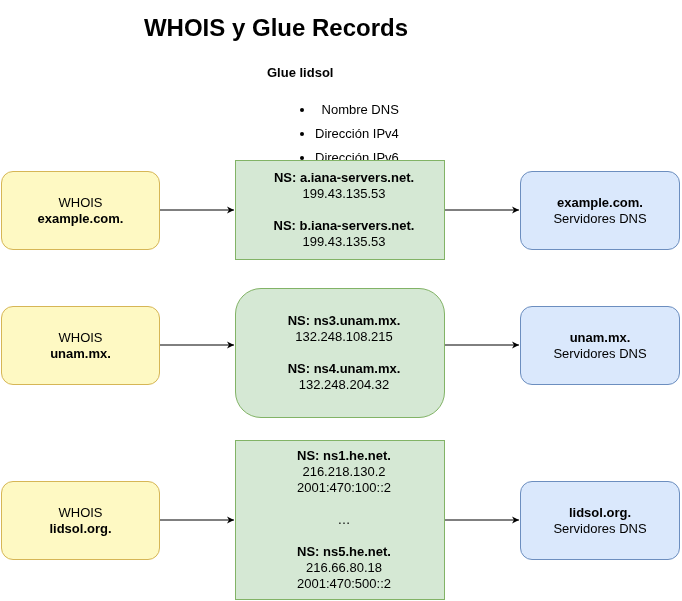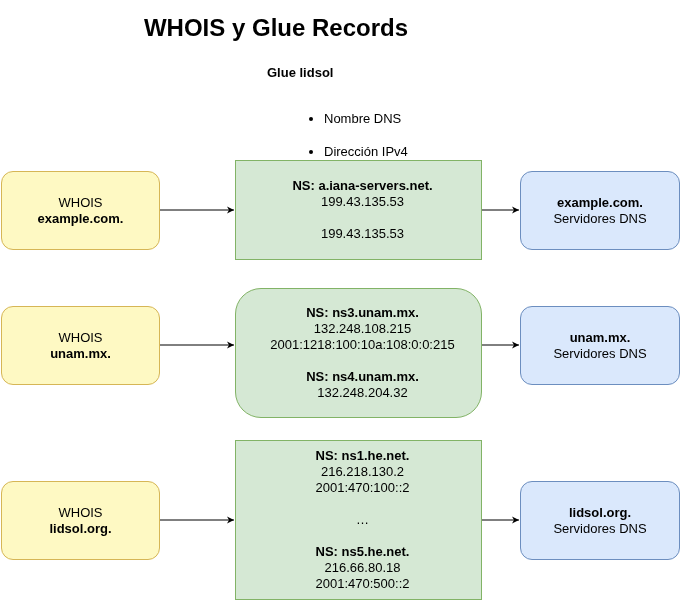--- a/index.html
+++ b/index.html
@@ -2,26 +2,26 @@
 <html><head>
 <meta charset="utf-8">
 <style>
   html, body { margin: 0; padding: 0; background: #ffffff; }
   body { width: 682px; height: 601px; position: relative; overflow: hidden;
          font-family: "Liberation Sans", sans-serif; color: #000; }
   .title { position: absolute; left: 0; width: 552px; top: 14px; text-align: center;
            font-weight: bold; font-size: 24px; }
   .glue-head { position: absolute; left: 267px; top: 65px; font-weight: bold; font-size: 13px; }
   .glue-list { position: absolute; left: 290px; top: 94px; margin: 0; padding-left: 17px; font-size: 13px; line-height: 16px; }
-  .glue-list li { margin: 17px; }
+  .glue-list li { margin: 8px; text-align: right; }
   .box { position: absolute; box-sizing: border-box; display: flex; flex-direction: column;
          justify-content: center; align-items: center; text-align: center; font-size: 13px; line-height: 16px; }
   .whois { left: 1px; width: 159px; height: 79px; background: #fef9c3; border: 1px solid #d6b656; border-radius: 12px; }
   .dns { left: 520px; width: 160px; height: 79px; background: #dae8fc; border: 1px solid #6c8ebf; border-radius: 12px; }
-  .ns { left: 235px; width: 247px; background: #d5e8d4; border: 1px solid #82b366; padding-left: 8px; }
+  .ns { left: 235px; width: 210px; background: #d5e8d4; border: 1px solid #82b366; padding-left: 8px; }
   .b { font-weight: bold; }
   .gap { height: 16px; }
   svg.arrows { position: absolute; left: 0; top: 0; width: 682px; height: 601px; pointer-events: none; }
 </style>
 </head>
 <body>
 
 <div class="title">WHOIS y Glue Records</div>
 <div class="glue-head">Glue lidsol</div>
 <ul class="glue-list">
@@ -45,35 +45,35 @@
 </svg>
 
 <div class="box whois" style="top:171px;">
   <div>WHOIS</div>
   <div class="b">example.com.</div>
 </div>
 <div class="box ns" style="top:160px;height:100px;">
   <div class="b">NS: a.iana-servers.net.</div>
   <div>199.43.135.53</div>
   <div class="gap"></div>
+  <div class="b">NS: b.iana-servers.net.</div>
   <div>199.43.135.53</div>
 </div>
 <div class="box dns" style="top:171px;">
   <div class="b">example.com.</div>
   <div>Servidores DNS</div>
 </div>
 
 <div class="box whois" style="top:306px;">
   <div>WHOIS</div>
   <div class="b">unam.mx.</div>
 </div>
 <div class="box ns" style="top:288px;height:130px;border-radius:26px;">
   <div class="b">NS: ns3.unam.mx.</div>
   <div>132.248.108.215</div>
-  <div>2001:1218:100:10a:108:0:0:215</div>
   <div class="gap"></div>
   <div class="b">NS: ns4.unam.mx.</div>
   <div>132.248.204.32</div>
 </div>
 <div class="box dns" style="top:306px;">
   <div class="b">unam.mx.</div>
   <div>Servidores DNS</div>
 </div>
 
 <div class="box whois" style="top:481px;">

